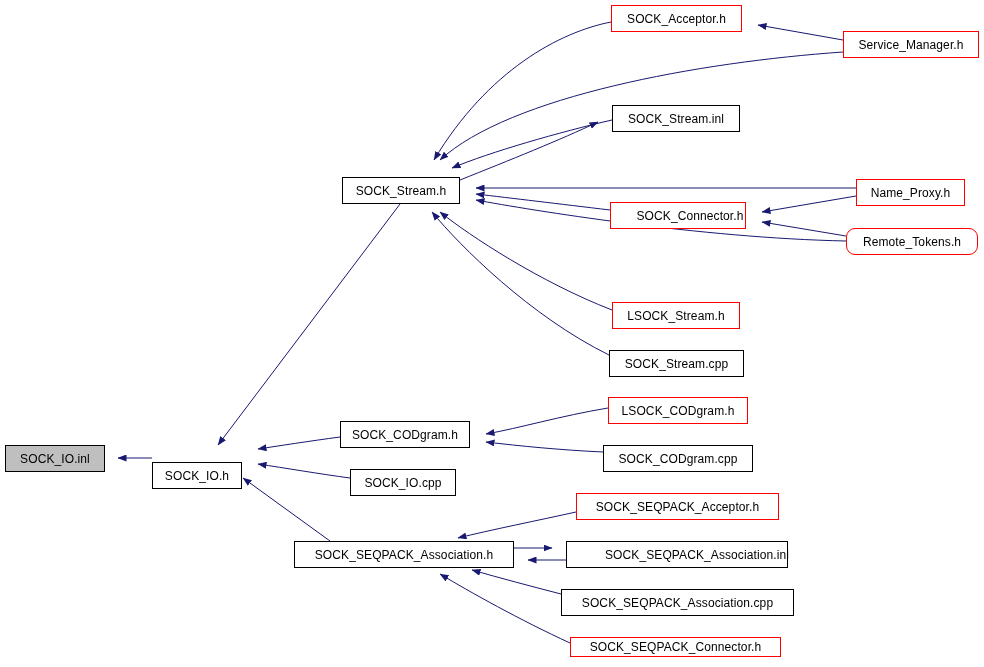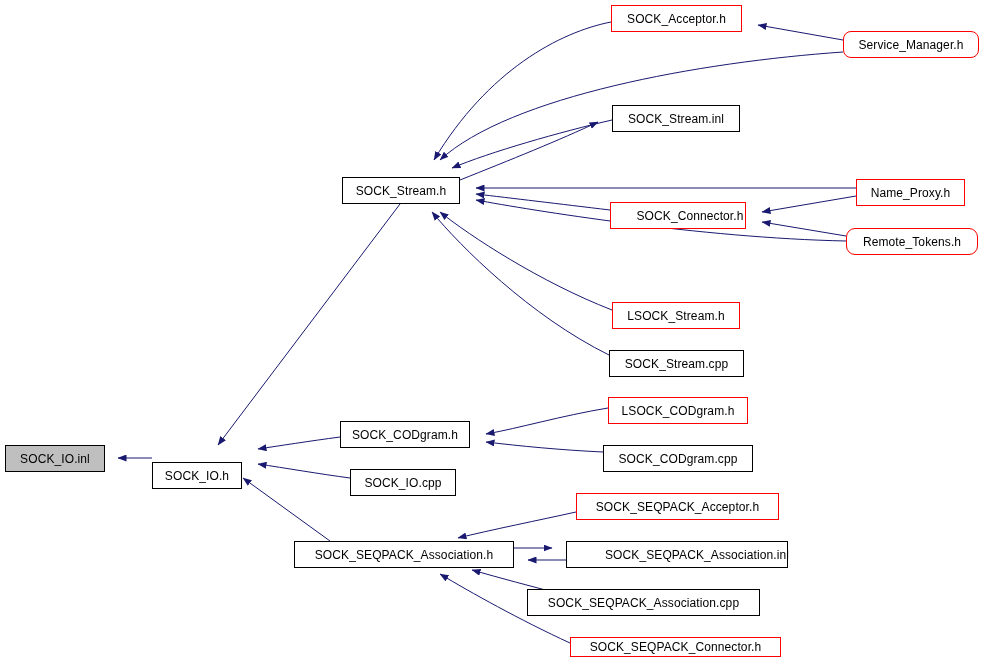--- a/index.html
+++ b/index.html
@@ -92,21 +92,21 @@
       </div>
       <div class="node-box" style="left: 152px; top: 445px; width: 90px; height: 27px; margin-top: 17px;">
         <span class="node-label">SOCK_IO.h</span>
       </div>
       <div class="node-box" style="left: 342px; top: 177px; width: 118px; height: 27px;">
         <span class="node-label">SOCK_Stream.h</span>
       </div>
       <div class="node-box red" style="left: 611px; top: 5px; width: 131px; height: 27px;">
         <span class="node-label">SOCK_Acceptor.h</span>
       </div>
-      <div class="node-box red" style="left: 843px; top: 31px; width: 136px; height: 27px; border-radius: 8px;">
+      <div class="node-box red" style="left: 843px; top: 31px; width: 136px; height: 27px;">
         <span class="node-label">Service_Manager.h</span>
       </div>
       <div class="node-box" style="left: 612px; top: 105px; width: 128px; height: 27px;">
         <span class="node-label">SOCK_Stream.inl</span>
       </div>
       <div class="node-box red" style="left: 856px; top: 179px; width: 109px; height: 27px;">
         <span class="node-label">Name_Proxy.h</span>
       </div>
       <div class="node-box red" style="left: 610px; top: 202px; width: 136px; height: 27px; padding-left: 24px;">
         <span class="node-label">SOCK_Connector.h</span>
@@ -134,21 +134,21 @@
       </div>
       <div class="node-box red" style="left: 576px; top: 493px; width: 203px; height: 27px;">
         <span class="node-label">SOCK_SEQPACK_Acceptor.h</span>
       </div>
       <div class="node-box" style="left: 294px; top: 541px; width: 220px; height: 27px;">
         <span class="node-label">SOCK_SEQPACK_Association.h</span>
       </div>
       <div class="node-box" style="left: 566px; top: 541px; width: 222px; height: 27px; padding-left: 40px;">
         <span class="node-label">SOCK_SEQPACK_Association.inl</span>
       </div>
-      <div class="node-box" style="left: 527px; top: 589px; width: 233px; height: 27px; justify-content: center;">
+      <div class="node-box" style="left: 561px; top: 589px; width: 233px; height: 27px; justify-content: center;">
         <span class="node-label">SOCK_SEQPACK_Association.cpp</span>
       </div>
       <div class="node-box red" style="left: 570px; top: 637px; width: 211px; height: 20px;">
         <span class="node-label">SOCK_SEQPACK_Connector.h</span>
       </div>
     </div>
 
 </div>
 
 </body></html>

